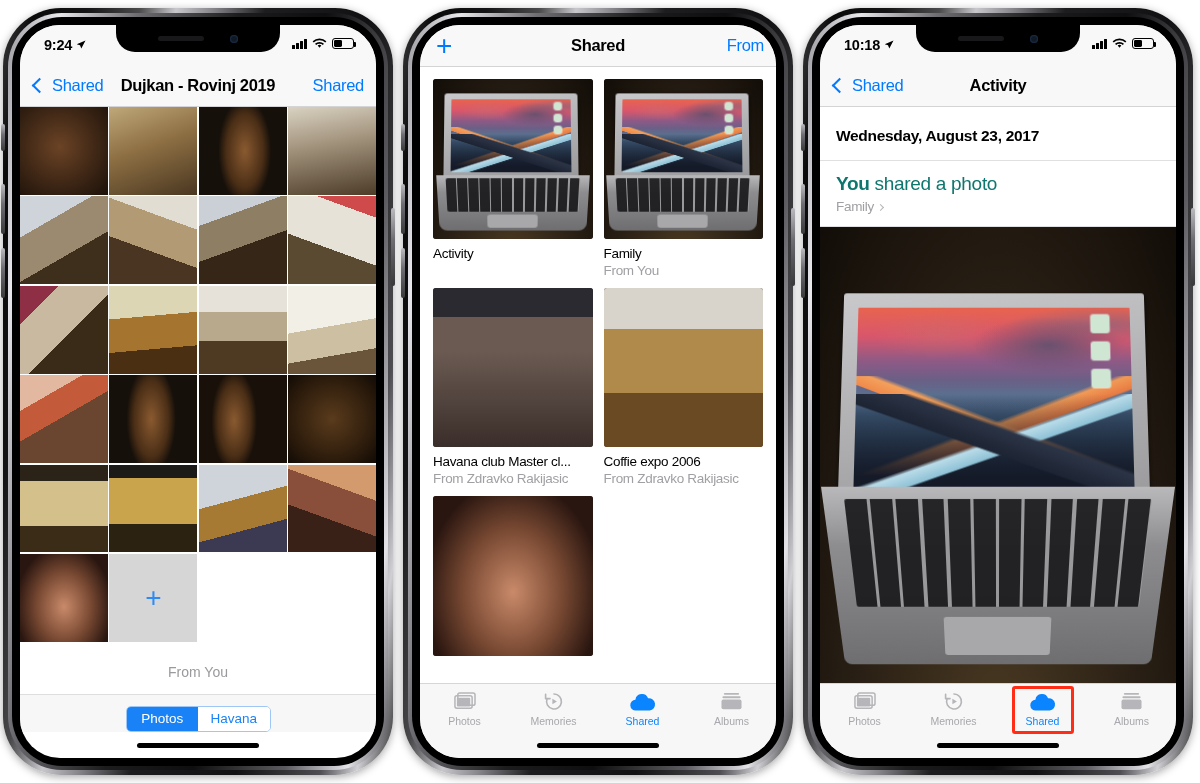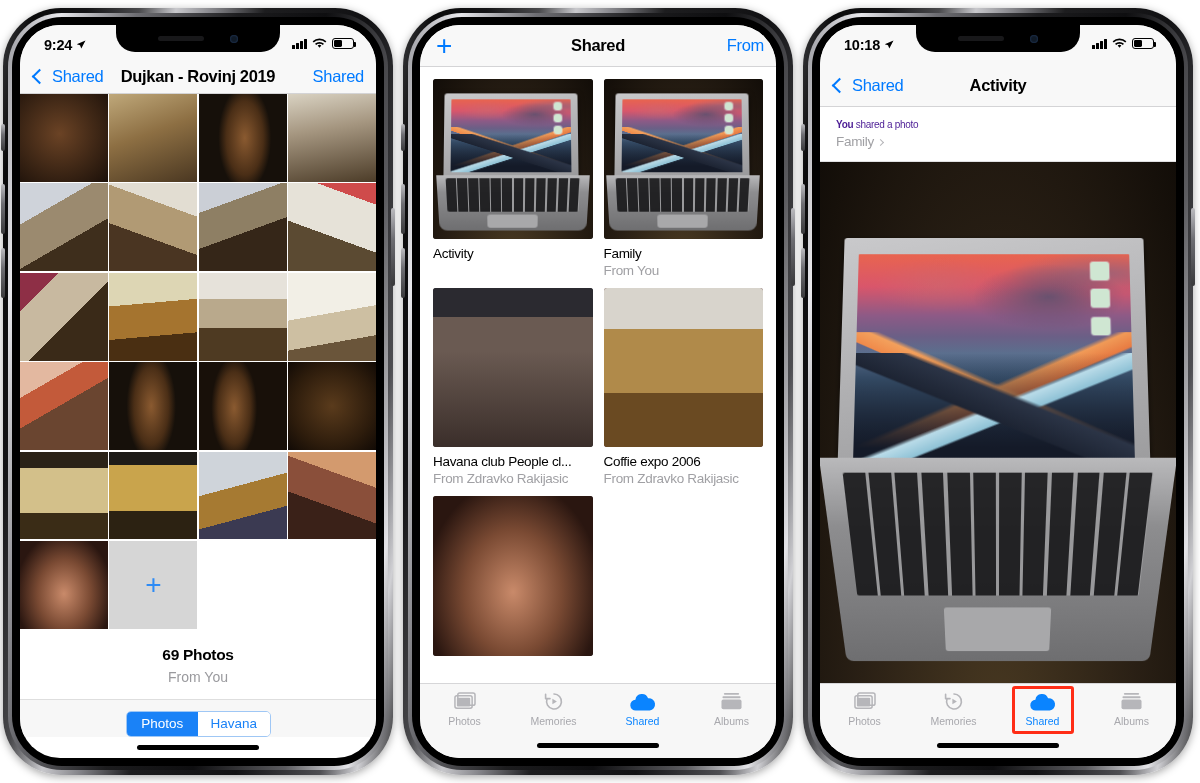--- a/index.html
+++ b/index.html
@@ -130,21 +130,21 @@
   .tab { flex: 1; display: flex; flex-direction: column; align-items: center; justify-content: center; gap: 3px; position: relative; }
   .tab .t-label { font-size: 10.5px; color: #a8a8ad; }
   .tab.active .t-label { color: #0a84ff; }
   .tab .t-icon { height: 22px; display: flex; align-items: flex-end; }
   .hl-box { position: absolute; left: 50%; transform: translateX(-50%); top: -4px; width: 62px; height: 48px; border: 3px solid #ff2d16; border-radius: 3px; pointer-events: none; }
 
   
   .act-section { background: #fff; }
   .act-date { font-size: 15.5px; font-weight: bold; color: #000; padding: 20px 16px 15px; border-bottom: 0.7px solid #e0e0e2; letter-spacing: -0.3px; }
   .act-row { padding: 12px 16px 12px; border-bottom: 0.7px solid #e0e0e2; }
-  .act-main { font-size: 10px; color: #4c1d95; letter-spacing: -0.3px; }
+  .act-main { font-size: 19px; color: #0f766e; letter-spacing: -0.3px; }
   .act-main b { font-weight: bold; }
   .act-sub { font-size: 13.5px; color: #a0a0a4; margin-top: 4px; letter-spacing: -0.3px; }
   .act-sub .mini-chev { display:inline-block; width:5px;height:5px;border-top:1.3px solid #b5b5b9;border-right:1.3px solid #b5b5b9;transform:rotate(45deg); margin-left:4px; vertical-align:middle;}
   .act-photo { flex: 1; position: relative; overflow: hidden; background: #000; }
 
   
   .art { background-size: cover; background-position: center; }
   .mac {
     position:absolute; inset:0;
     background:
@@ -351,21 +351,20 @@
             <div class="art ph party"></div>
           </div>
         <div class="cell addtile">
           <span class="plus-glyph">+</span>
         </div>
         <div class="cell" style="background:#fff"></div>
         <div class="cell" style="background:#fff"></div>
       </div>
 
       <div class="album-footer">
-        <div class="album-count">69 Photos</div>
         <div class="album-from">From You</div>
       </div>
 
       <div class="seg-wrap">
         <div class="segmented">
           <div class="seg active">Photos</div>
           <div class="seg idle">Havana</div>
         </div>
       </div>
 
@@ -442,21 +441,21 @@
               </div>
             </div>
             <div class="a-title">Family</div>
             <div class="a-sub">From You</div>
           </div>
 
           <div class="album-card">
             <div class="thumb">
               <div class="art ph club"></div>
             </div>
-            <div class="a-title">Havana club People cl...</div>
+            <div class="a-title">Havana club Master cl...</div>
             <div class="a-sub">From Zdravko Rakijasic</div>
           </div>
 
           <div class="album-card">
             <div class="thumb">
               <div class="art ph expo"></div>
             </div>
             <div class="a-title">Coffie expo 2006</div>
             <div class="a-sub">From Zdravko Rakijasic</div>
           </div>
@@ -561,20 +560,21 @@
       <div class="navbar">
         <div class="nav-left">
           <span class="chev-back"></span>
           <span class="nav-link">Shared</span>
         </div>
         <div class="nav-title">Activity</div>
         <div class="nav-right"></div>
       </div>
 
       <div class="act-section">
+        <div class="act-date">Wednesday, August 23, 2017</div>
         <div class="act-row">
           <div class="act-main">
             <b>You</b><span> shared a photo</span>
           </div>
           <div class="act-sub">
             <span>Family</span><span class="mini-chev"></span>
           </div>
         </div>
       </div>
 

